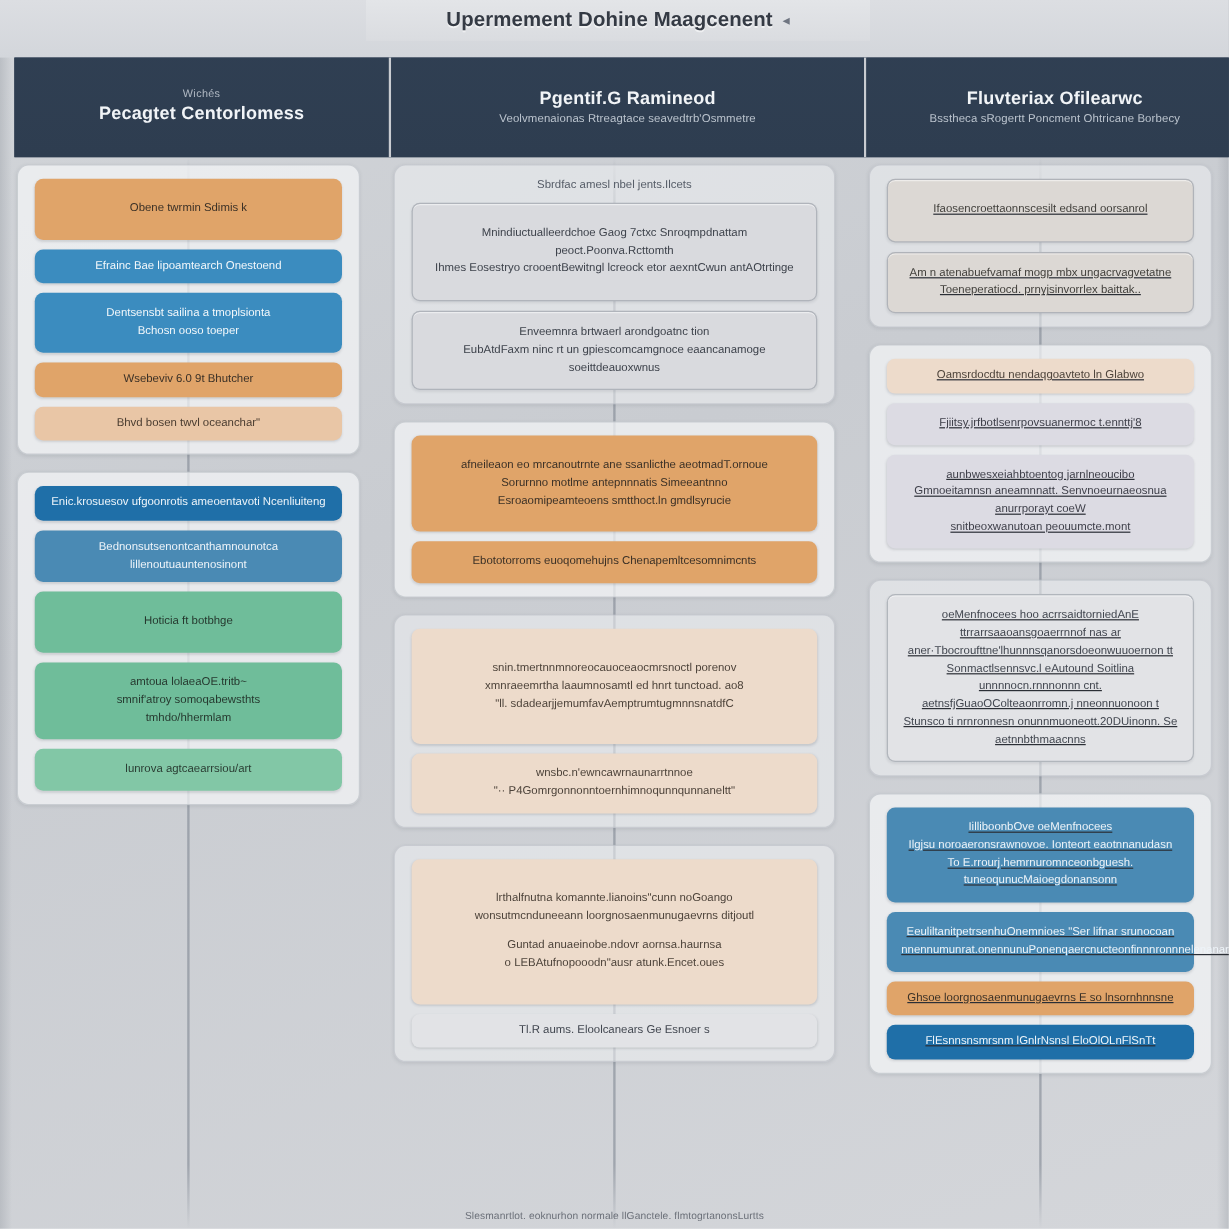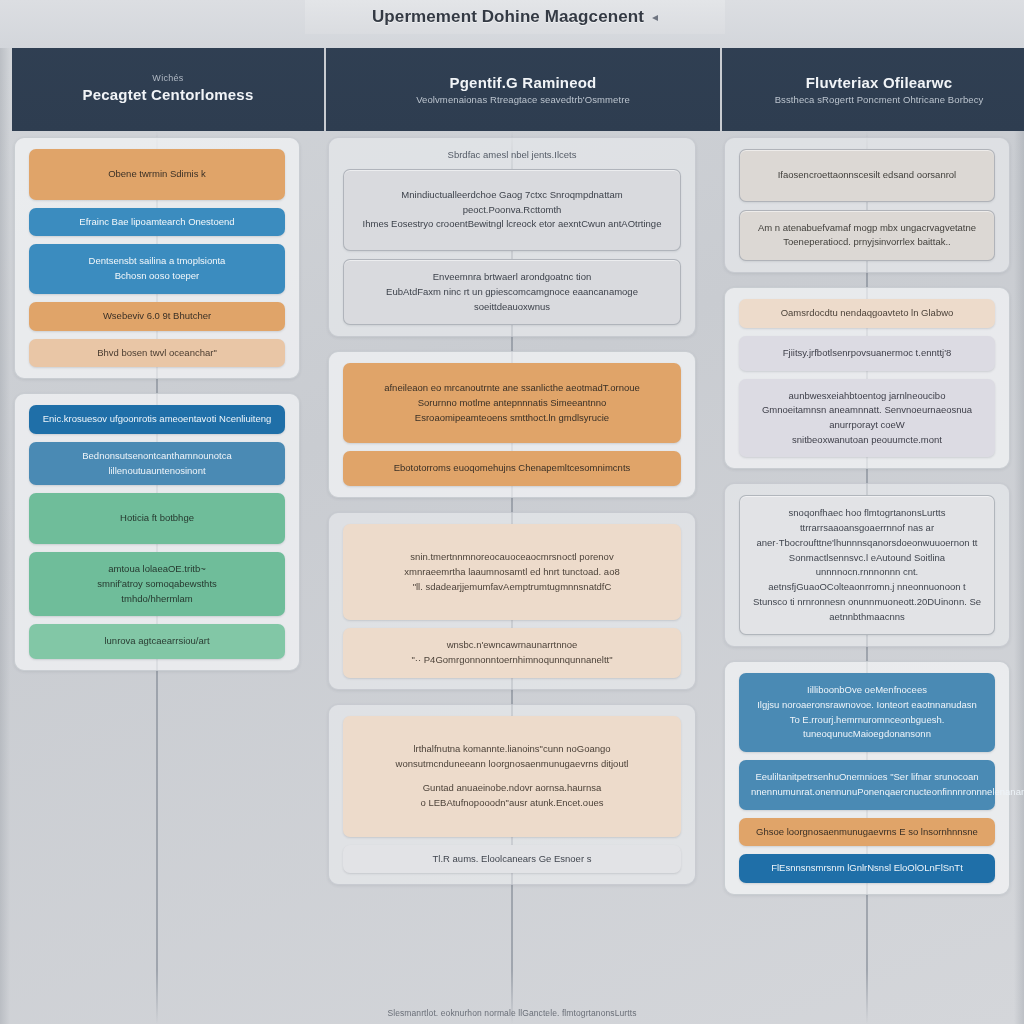--- a/index.html
+++ b/index.html
@@ -95,21 +95,21 @@
     left: 0; top: 131px;
     width: 1024px; height: 893px;
     display: flex;
   }
   .col {
     position: relative;
     padding: 6px 14px 0 14px;
   }
   .col.c1 { width: 314px; }
   .col.c2 { width: 396px; }
-  .col.c3 { width: 314px; }
+  .col.c3 { width: 314px; text-decoration: underline; }
 
   
   .spine {
     position: absolute;
     top: 0; bottom: 0;
     left: 50%;
     width: 2px;
     background: linear-gradient(180deg, rgba(120,128,140,.0) 0%, rgba(120,128,140,.55) 6%, rgba(120,128,140,.55) 94%, rgba(120,128,140,0) 100%);
     transform: translateX(-1px);
     z-index: 0;
@@ -333,21 +333,21 @@
           <span class="ln">Fjiitsy.jrfbotlsenrpovsuanermoc t.ennttj'8</span>
         </div>
         <div class="node n-grey-lilac">
           <span class="ln">aunbwesxeiahbtoentog  jarnlneoucibo</span>
           <span class="ln">Gmnoeitamnsn aneamnnatt. Senvnoeurnaeosnua anurrporayt coeW</span>
           <span class="ln">snitbeoxwanutoan peouumcte.mont</span>
         </div>
       </div>
     <div class="group plain">
         <div class="node n-grey-pale bordered">
-          <span class="ln">snoqonfhaec hoo  flmtogrtanonsLurtts</span>
+          <span class="ln">oeMenfnocees hoo  acrrsaidtorniedAnE</span>
           <span class="ln">ttrrarrsaaoansgoaerrnnof nas  ar aner·Tbocroufttne'lhunnnsqanorsdoeonwuuoernon tt</span>
           <span class="ln">Sonmactlsennsvc.l eAutound Soitlina</span>
           <span class="ln">unnnnocn.rnnnonnn cnt. aetnsfjGuaoOColteaonrromn.j nneonnuonoon t</span>
           <span class="ln">Stunsco ti nrnronnesn onunnmuoneott.20DUinonn.  Se aetnnbthmaacnns</span>
         </div>
       </div>
     <div class="group">
         <div class="node n-blue-mid">
           <span class="ln">IilliboonbOve oeMenfnocees</span>
           <span class="ln">Ilgjsu noroaeronsrawnovoe. Ionteort eaotnnanudasn</span>

